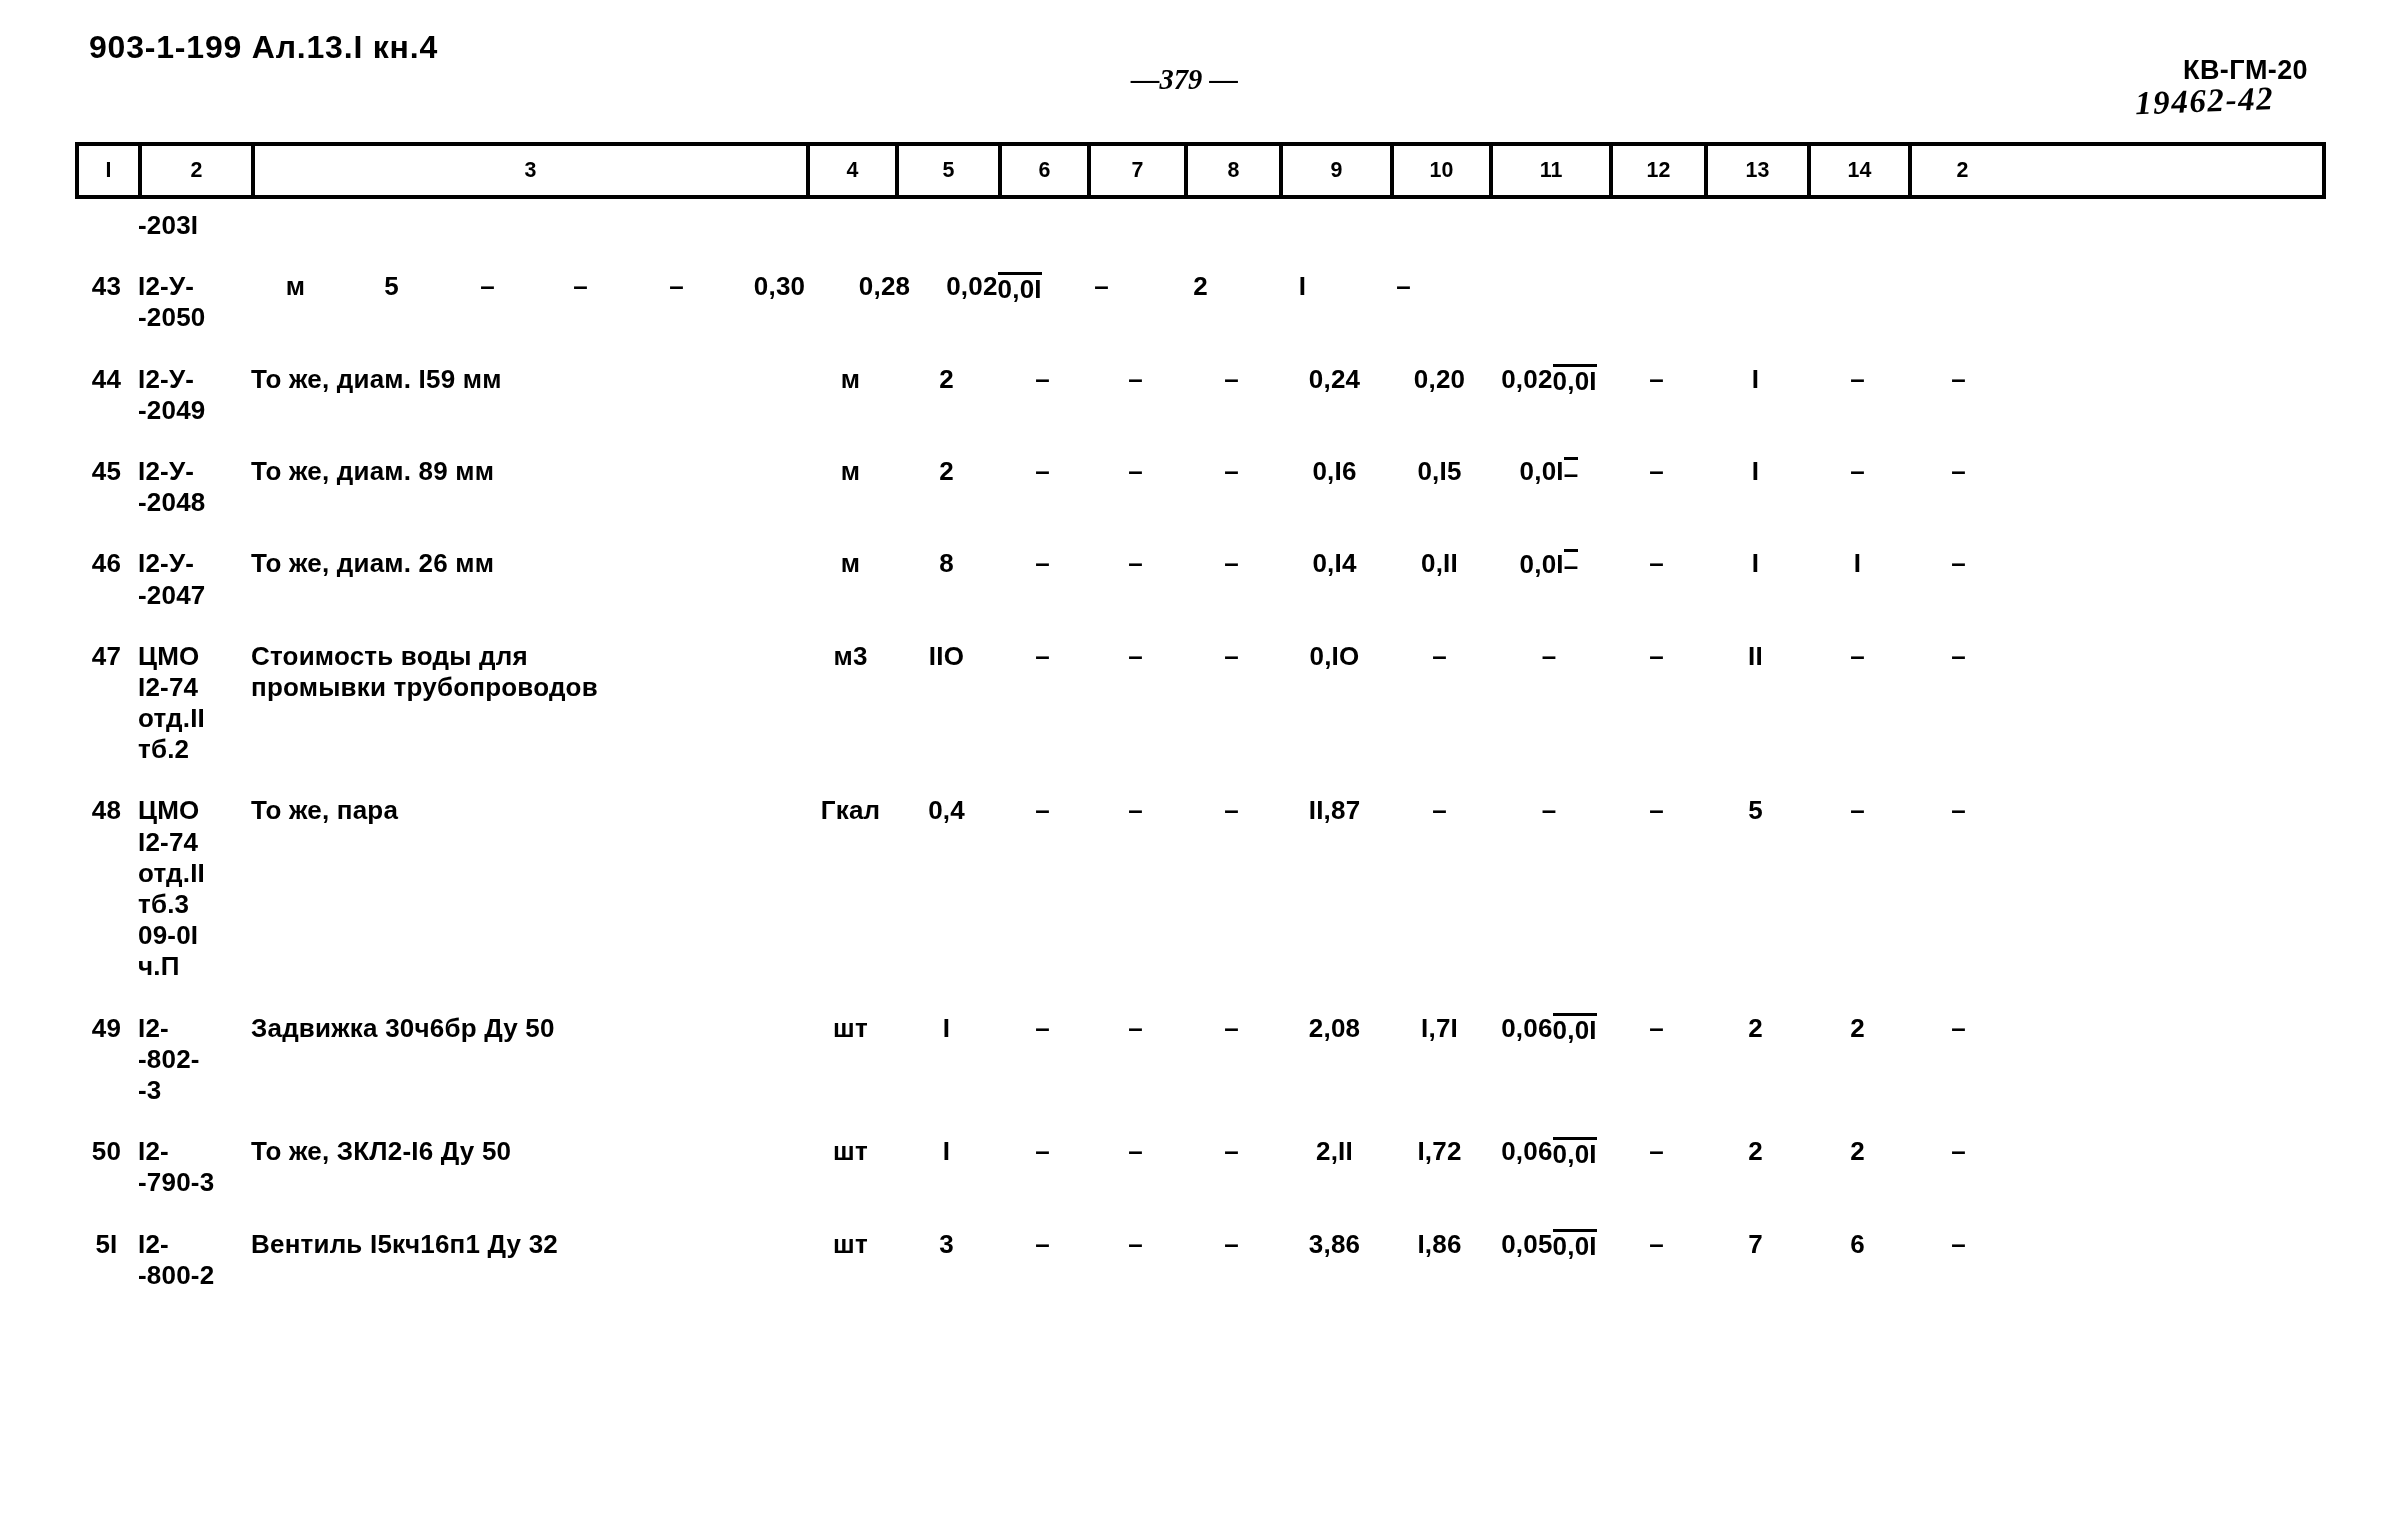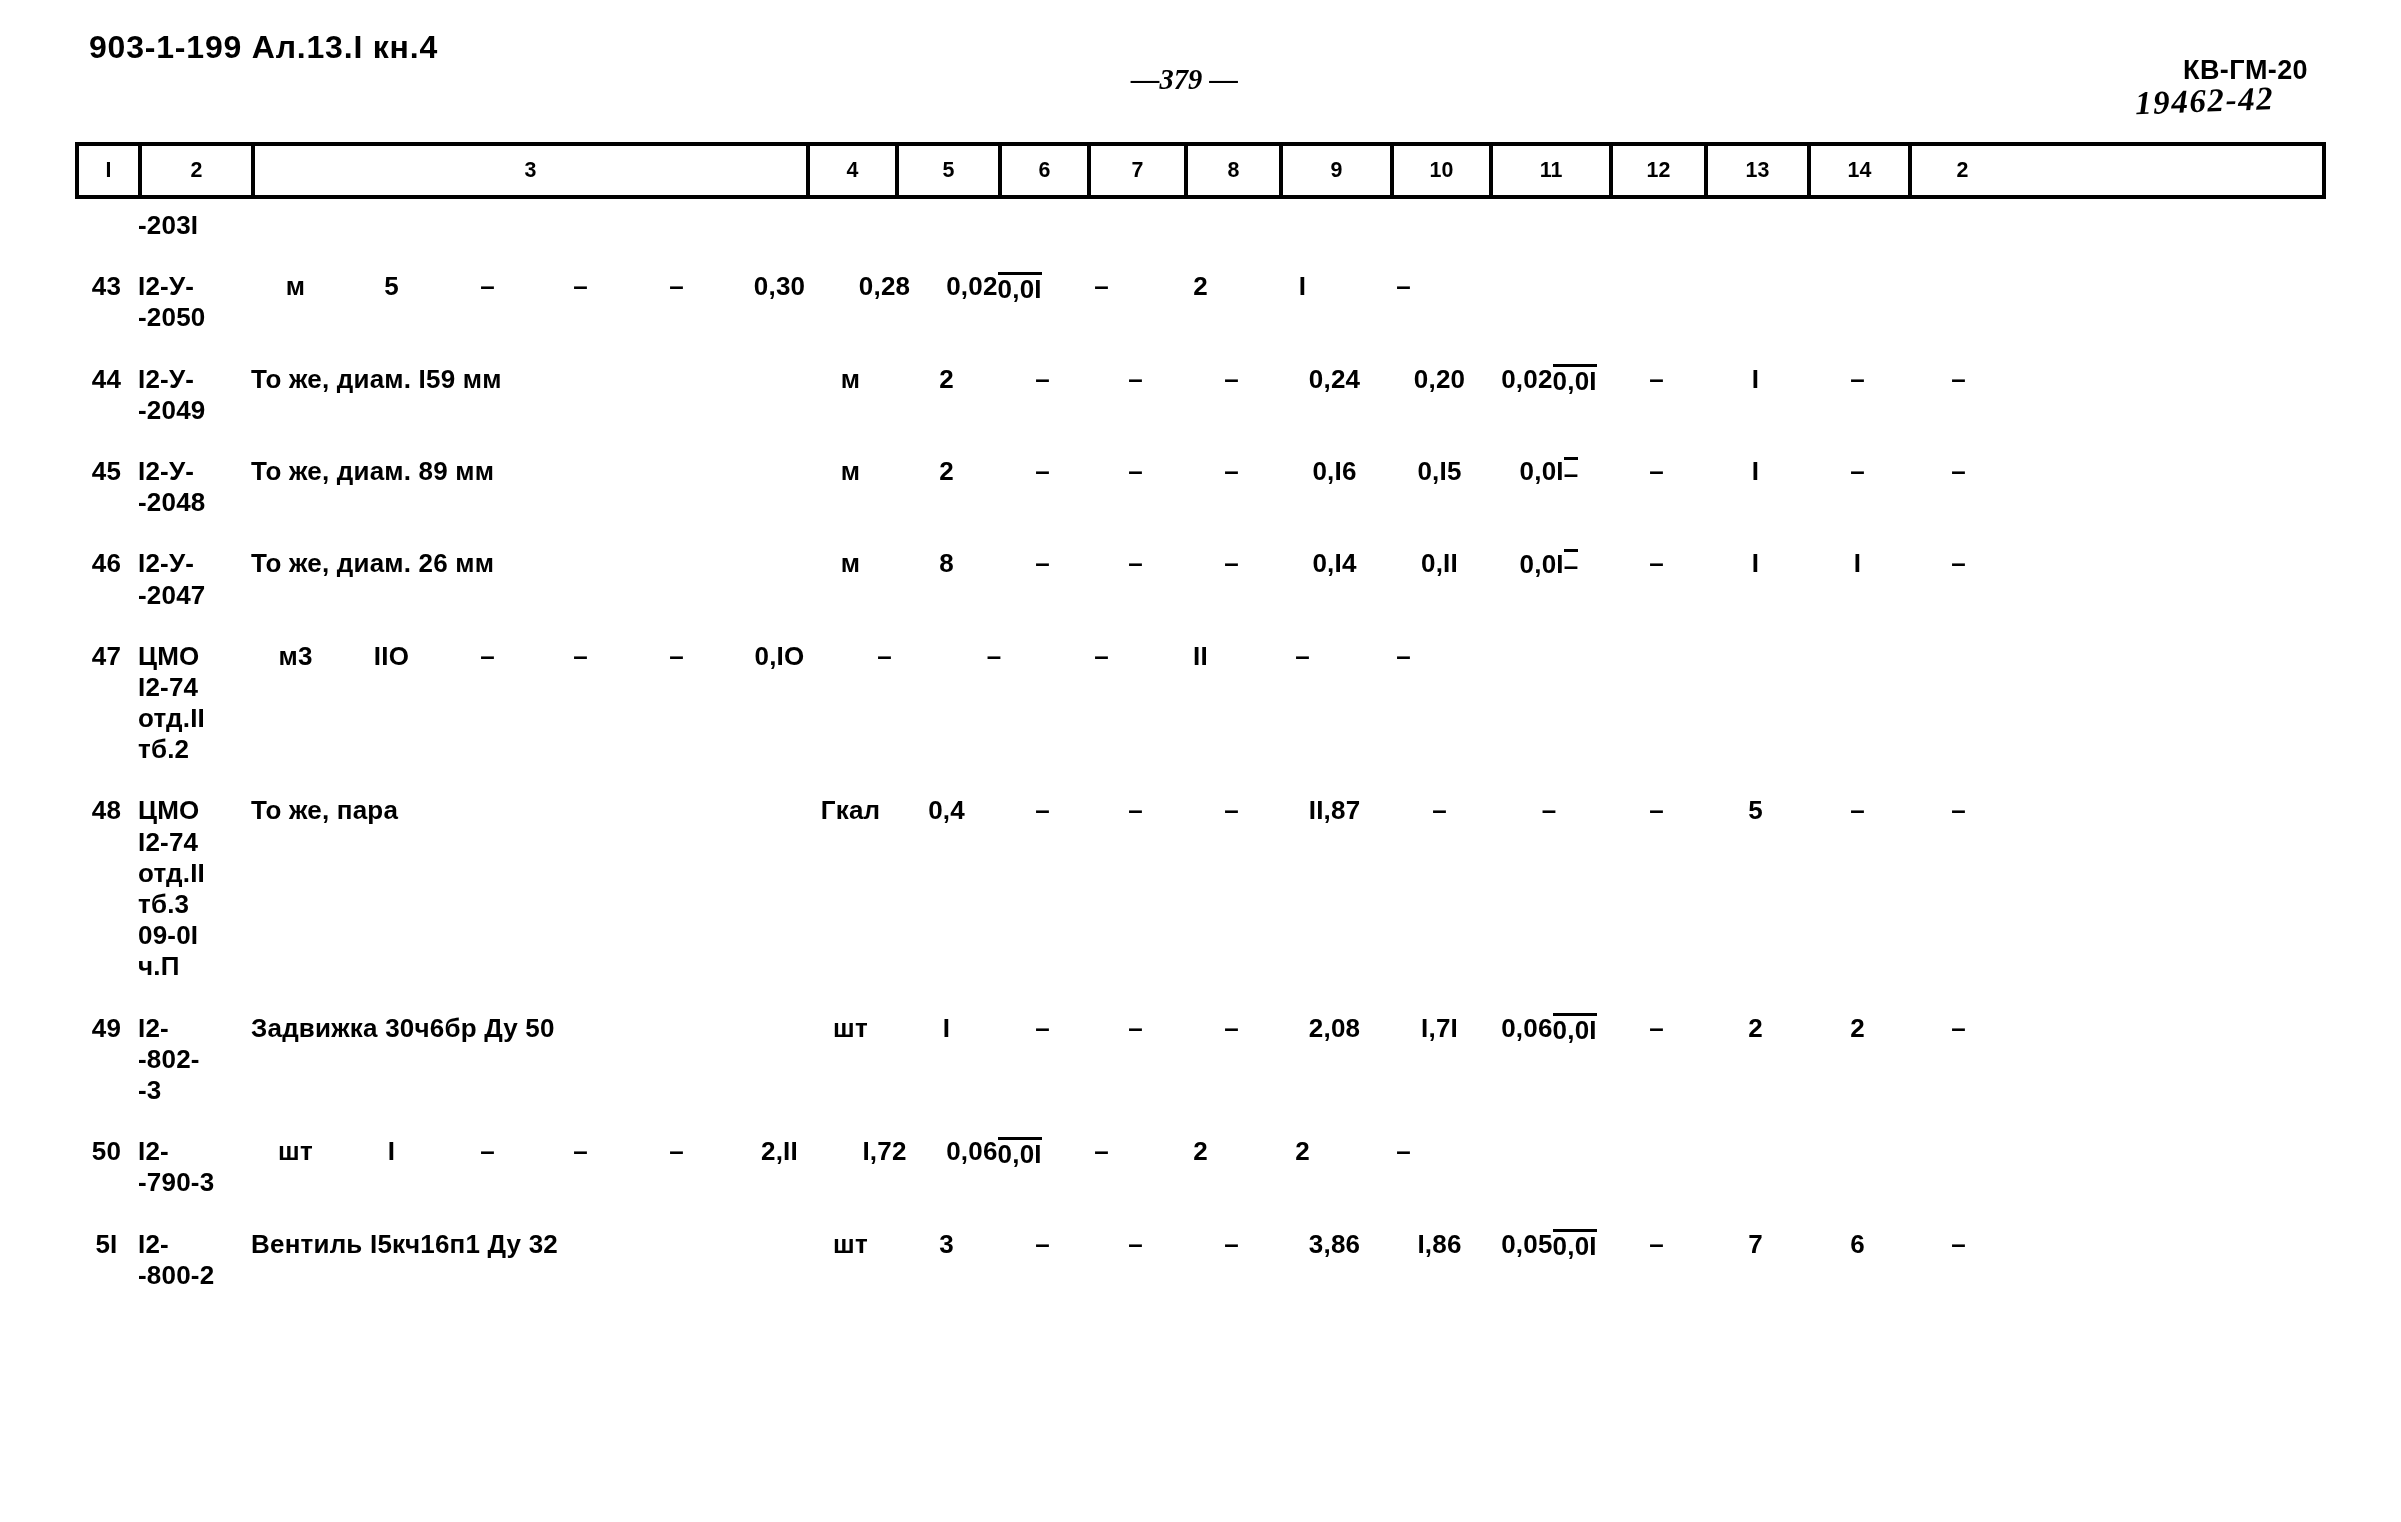--- a/index.html
+++ b/index.html
@@ -193,20 +193,22 @@
         <div class="c ctr" style="width: 101px;">I</div>
         <div class="c ctr" style="width: 101px;">–</div>
       </div>
       <div class="spacer"></div>
       <div class="row">
         <div class="c ctr" style="width: 63px;">47</div>
         <div class="c lft" style="width: 113px;">ЦМО
 I2-74
 отд.II
 тб.2</div>
+        <div class="c lft" style="width: 555px;">Стоимость воды для
+промывки трубопроводов</div>
         <div class="c ctr" style="width: 89px;">м3</div>
         <div class="c ctr" style="width: 103px;">IIO</div>
         <div class="c ctr" style="width: 89px;">–</div>
         <div class="c ctr" style="width: 97px;">–</div>
         <div class="c ctr" style="width: 95px;">–</div>
         <div class="c ctr" style="width: 111px;">0,IO</div>
         <div class="c ctr" style="width: 99px;">–</div>
         <div class="c ctr" style="width: 120px;"><span>–</span></div>
         <div class="c ctr" style="width: 95px;">–</div>
         <div class="c ctr" style="width: 103px;">II</div>
@@ -254,20 +256,21 @@
         <div class="c ctr" style="width: 95px;">–</div>
         <div class="c ctr" style="width: 103px;">2</div>
         <div class="c ctr" style="width: 101px;">2</div>
         <div class="c ctr" style="width: 101px;">–</div>
       </div>
       <div class="spacer"></div>
       <div class="row">
         <div class="c ctr" style="width: 63px;">50</div>
         <div class="c lft" style="width: 113px;">I2-
 -790-3</div>
+        <div class="c lft" style="width: 555px;">То же, ЗКЛ2-I6 Ду 50</div>
         <div class="c ctr" style="width: 89px;">шт</div>
         <div class="c ctr" style="width: 103px;">I</div>
         <div class="c ctr" style="width: 89px;">–</div>
         <div class="c ctr" style="width: 97px;">–</div>
         <div class="c ctr" style="width: 95px;">–</div>
         <div class="c ctr" style="width: 111px;">2,II</div>
         <div class="c ctr" style="width: 99px;">I,72</div>
         <div class="c ctr" style="width: 120px;"><span class="frac"><span class="num">0,06</span><span class="den">0,0I</span></span></div>
         <div class="c ctr" style="width: 95px;">–</div>
         <div class="c ctr" style="width: 103px;">2</div>

